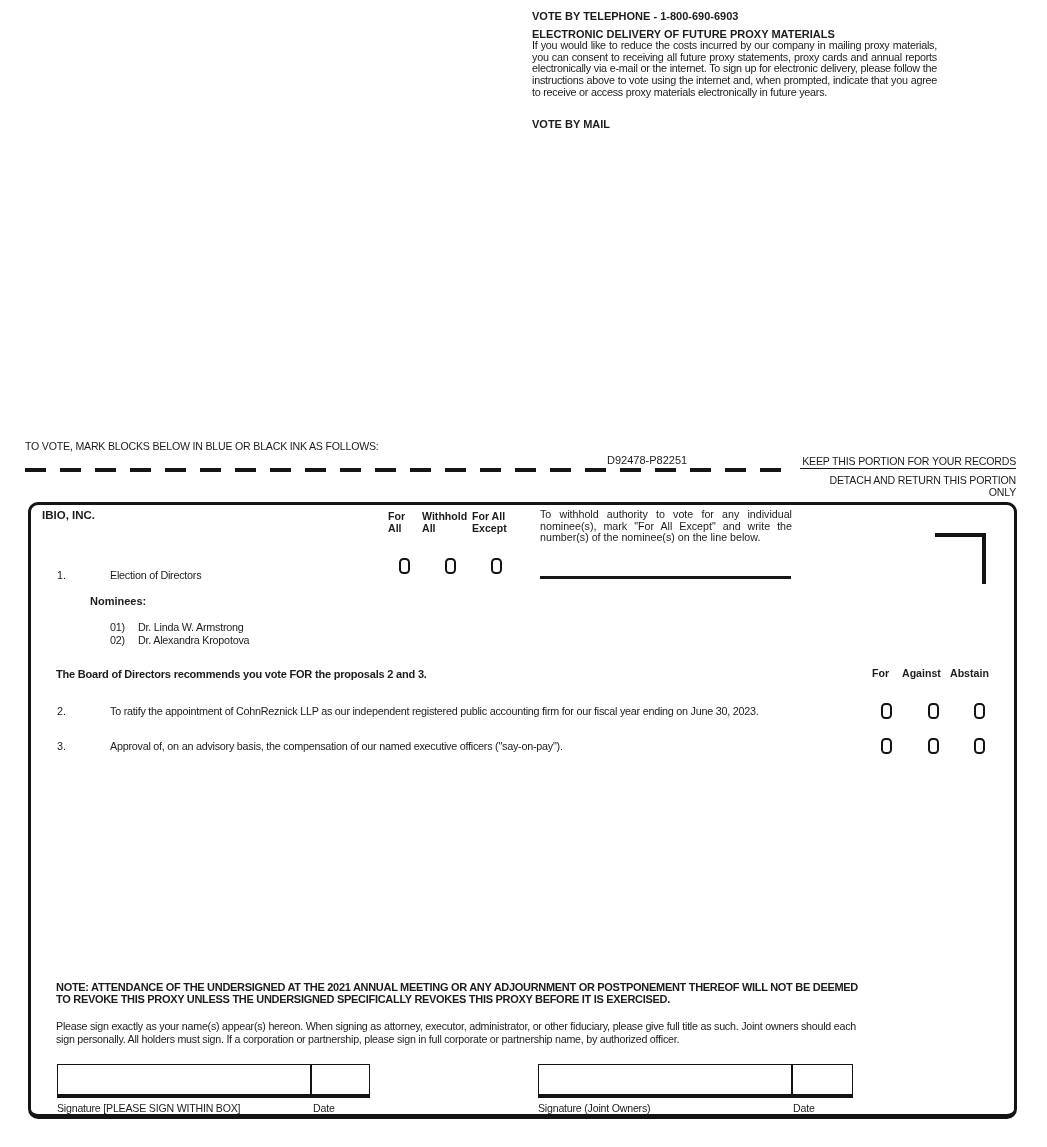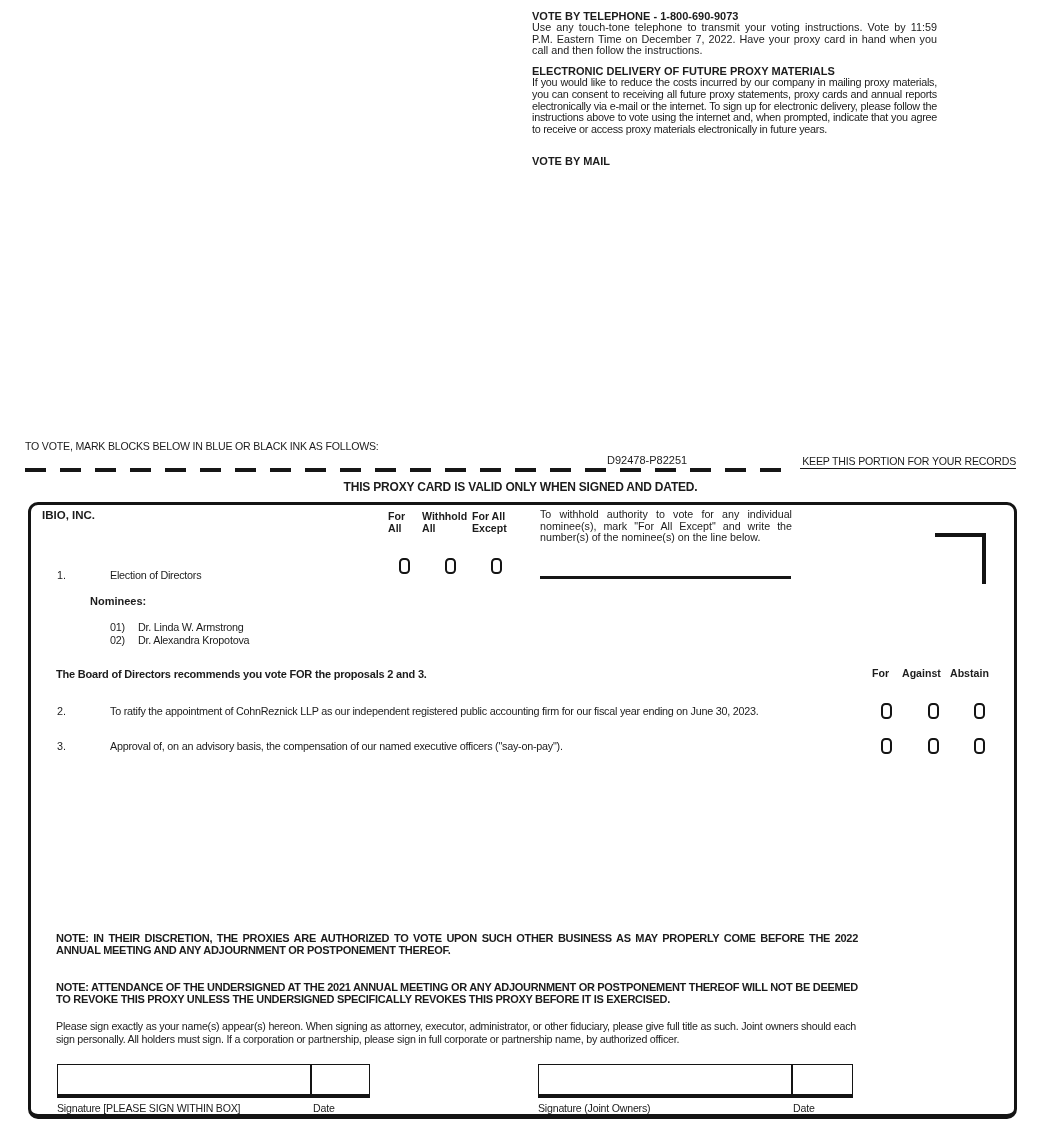--- a/index.html
+++ b/index.html
@@ -22,36 +22,35 @@
   .sig-divider{position:absolute;top:0;bottom:0;width:1.5px;background:#141414;}
   .sig-label{font-size:10.6px;letter-spacing:-0.2px;}
   .bracket{background:#141414;}
 </style>
 </head>
 <body>
 
 <div id="page">
 
   <div class="abs" style="left:532px;top:10px;width:405px;">
-    <div class="sec-title">VOTE BY TELEPHONE - 1-800-690-9073</div>
-    <div class="sec-body just" style="margin-bottom:8px;">Use any touch-tone telephone to transmit your voting instructions. Vote by 11:59 P.M. Eastern Time on December 7, 2022. Have your proxy card in hand when you call and then follow the instructions.</div>
+    <div class="sec-title">VOTE BY TELEPHONE - 1-800-690-6903</div>
     <div class="sec-title" style="margin-top:6px;">ELECTRONIC DELIVERY OF FUTURE PROXY MATERIALS</div>
     <div class="sec-body just" style="margin-bottom:8px;letter-spacing:-0.25px;">If you would like to reduce the costs incurred by our company in mailing proxy materials, you can consent to receiving all future proxy statements, proxy cards and annual reports electronically via e-mail or the internet. To sign up for electronic delivery, please follow the instructions above to vote using the internet and, when prompted, indicate that you agree to receive or access proxy materials electronically in future years.</div>
     <div class="sec-title" style="margin-top:19px;">VOTE BY MAIL</div>
   </div>
 
   <div class="abs small-caps-line" style="left:25px;top:440px;">TO VOTE, MARK BLOCKS BELOW IN BLUE OR BLACK INK AS FOLLOWS:</div>
 
   <div class="abs" style="left:607px;top:454px;font-size:11px;">D92478-P82251</div>
 
   <div class="abs dashed-line" style="left:25px;top:468px;width:768px;"></div>
 
   <div class="abs small-caps-line" style="left:800px;top:455px;width:216px;text-align:right;border-bottom:1.5px solid #161616;padding-bottom:1px;">KEEP THIS PORTION FOR YOUR RECORDS</div>
+  <div class="abs small-caps-line" style="left:800px;top:474px;width:216px;text-align:right;">DETACH AND RETURN THIS PORTION ONLY</div>
 
-  <div class="abs b" style="left:25px;top:480px;width:991px;text-align:center;font-size:12px;letter-spacing:-0.2px;">THIS PROXY CARD IS VALID ONLY WHEN SIGNED AND DATED.</div>
 
   <div class="abs" style="left:28px;top:502px;width:989px;height:617px;border:3px solid #141414;border-bottom-width:5px;border-radius:10px;box-sizing:border-box;"></div>
 
   <div class="abs b" style="left:42px;top:509px;font-size:11.5px;">IBIO, INC.</div>
 
 
   <div class="abs colhead" style="left:388px;top:511px;width:34px;">
     <div>For</div>
     <div>All</div>
   </div>
@@ -96,21 +95,20 @@
   <span class="cb abs" style="left:881px;top:703px;"></span>
   <span class="cb abs" style="left:928px;top:703px;"></span>
   <span class="cb abs" style="left:974px;top:703px;"></span>
 
   <div class="abs itemnum" style="left:57px;top:740px;">3.</div>
   <div class="abs itemtext" style="left:90px;top:740px;width:750px;">Approval of, on an advisory basis, the compensation of our named executive officers ("say-on-pay").</div>
   <span class="cb abs" style="left:881px;top:738px;"></span>
   <span class="cb abs" style="left:928px;top:738px;"></span>
   <span class="cb abs" style="left:974px;top:738px;"></span>
 
-  <div class="abs note just" style="left:56px;top:932px;width:802px;">NOTE: IN THEIR DISCRETION, THE PROXIES ARE AUTHORIZED TO VOTE UPON SUCH OTHER BUSINESS AS MAY PROPERLY COME BEFORE THE 2022 ANNUAL MEETING AND ANY ADJOURNMENT OR POSTPONEMENT THEREOF.</div>
   <div class="abs note just" style="left:56px;top:981px;width:802px;">NOTE: ATTENDANCE OF THE UNDERSIGNED AT THE 2021 ANNUAL MEETING OR ANY ADJOURNMENT OR POSTPONEMENT THEREOF WILL NOT BE DEEMED TO REVOKE THIS PROXY UNLESS THE UNDERSIGNED SPECIFICALLY REVOKES THIS PROXY BEFORE IT IS EXERCISED.</div>
 
   <div class="abs just" style="left:56px;top:1020px;width:800px;font-size:10.7px;line-height:13px;letter-spacing:-0.25px;">Please sign exactly as your name(s) appear(s) hereon. When signing as attorney, executor, administrator, or other fiduciary, please give full title as such. Joint owners should each sign personally. All holders must sign. If a corporation or partnership, please sign in full corporate or partnership name, by authorized officer.</div>
 
   <div class="abs sig-box" style="left:57px;top:1064px;width:313px;height:34px;">
     <div class="sig-divider" style="left:252px;"></div>
   </div>
   <div class="abs sig-label" style="left:57px;top:1102px;">Signature [PLEASE SIGN WITHIN BOX]</div>
   <div class="abs sig-label" style="left:313px;top:1102px;">Date</div>
 

